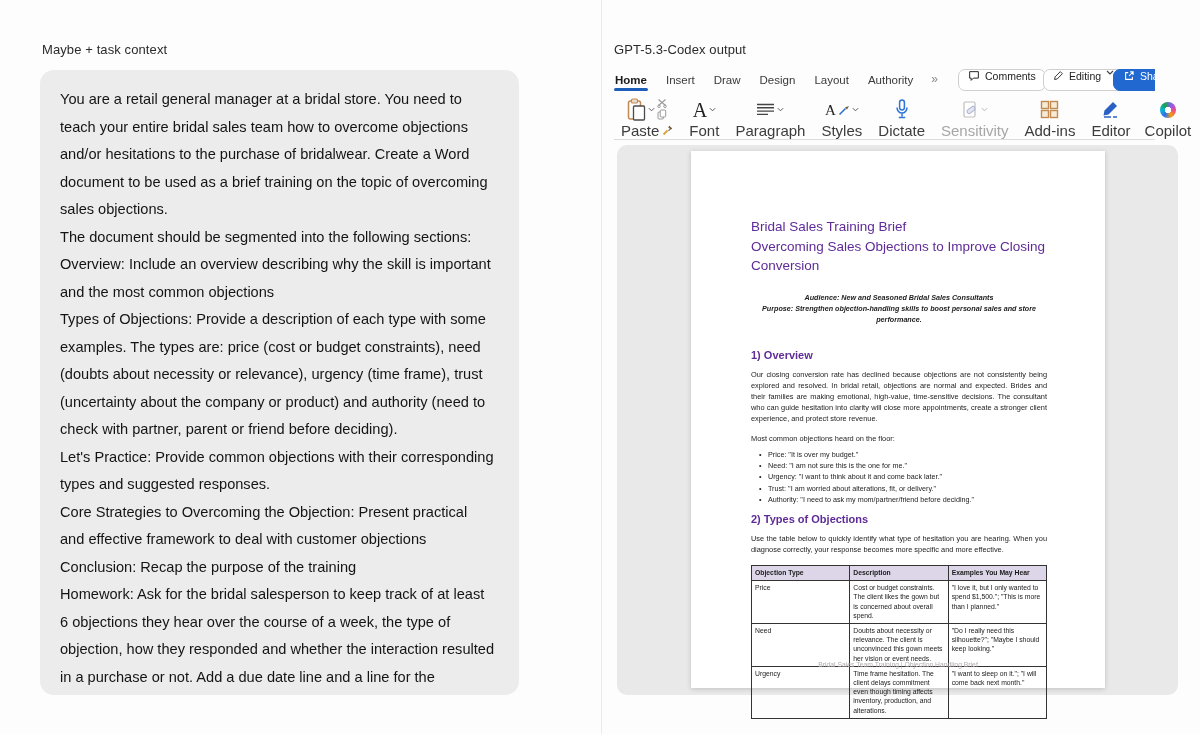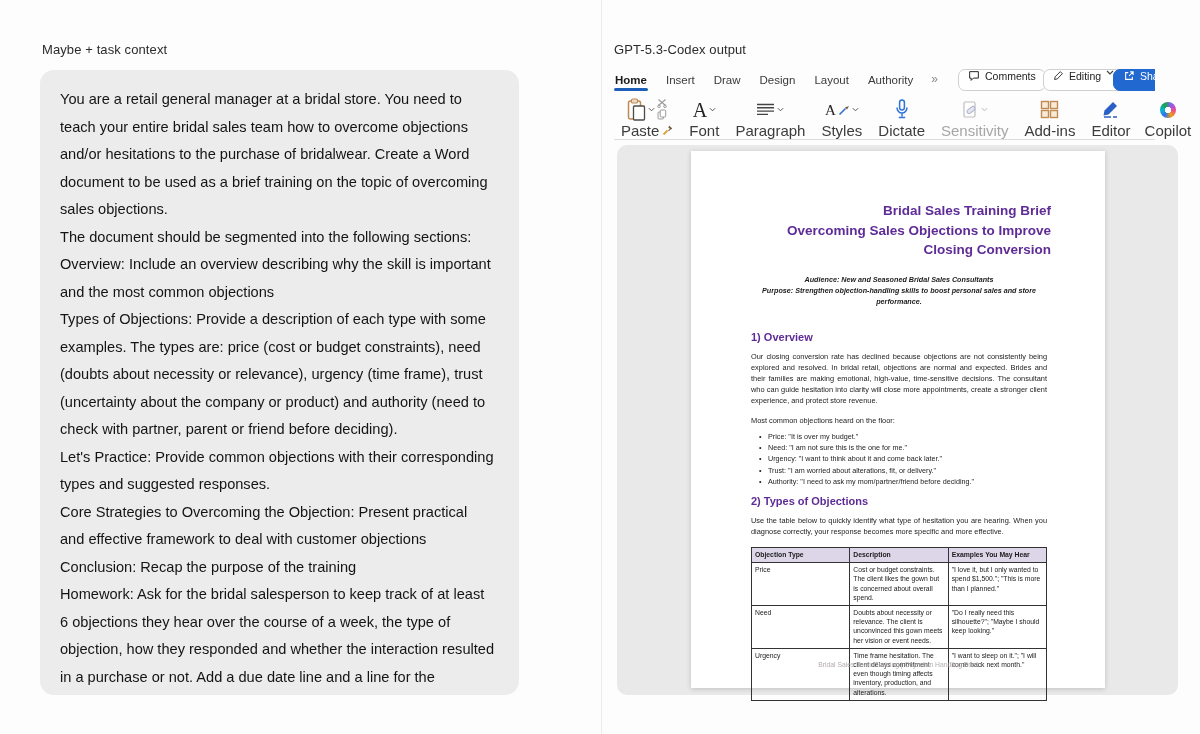--- a/index.html
+++ b/index.html
@@ -74,22 +74,22 @@
   .doc-area {
     position:absolute; left:617px; top:145px; width:561px; height:550px;
     background:#e9e9e9; border-radius:10px;
   }
   .doc-page {
     position:absolute; left:691px; top:151px; width:414px; height:537px;
     background:#fff; box-shadow:0 1px 5px rgba(0,0,0,.18);
     padding:50px 58px 0 60px;
   }
   .doc-title {
-    text-align:right; font-weight:bold; color:#5e2b97;
-    font-size:13.5px; line-height:19.5px; margin:0 auto; width:300px;
+    text-align:left; font-weight:normal; color:#5e2b97;
+    font-size:13.5px; line-height:19.5px; margin:16px auto; width:300px;
   }
   .doc-subtitle {
     margin-top:14px; text-align:center; font-weight:bold; font-style:italic;
     font-size:7.2px; line-height:11px; color:#1c1c1c;
   }
   .doc-h { margin-top:24px; font-size:11px; font-weight:bold; color:#5e2b97; }
   .doc-h2 { margin-top:7px; }
   .doc-p { margin-top:8px; font-size:7.4px; line-height:11.2px; color:#222; text-align:justify; }
   .doc-lead { margin-top:8px; font-size:7.4px; line-height:11px; color:#222; }
   .doc-bullets { margin-top:5px; padding-left:17px; list-style:none; }

